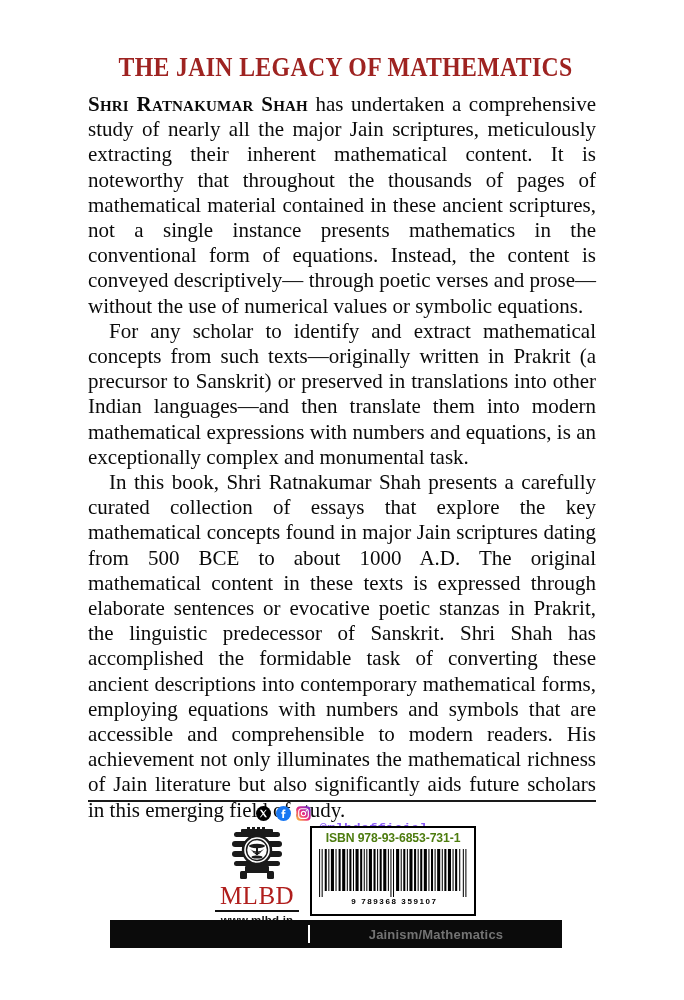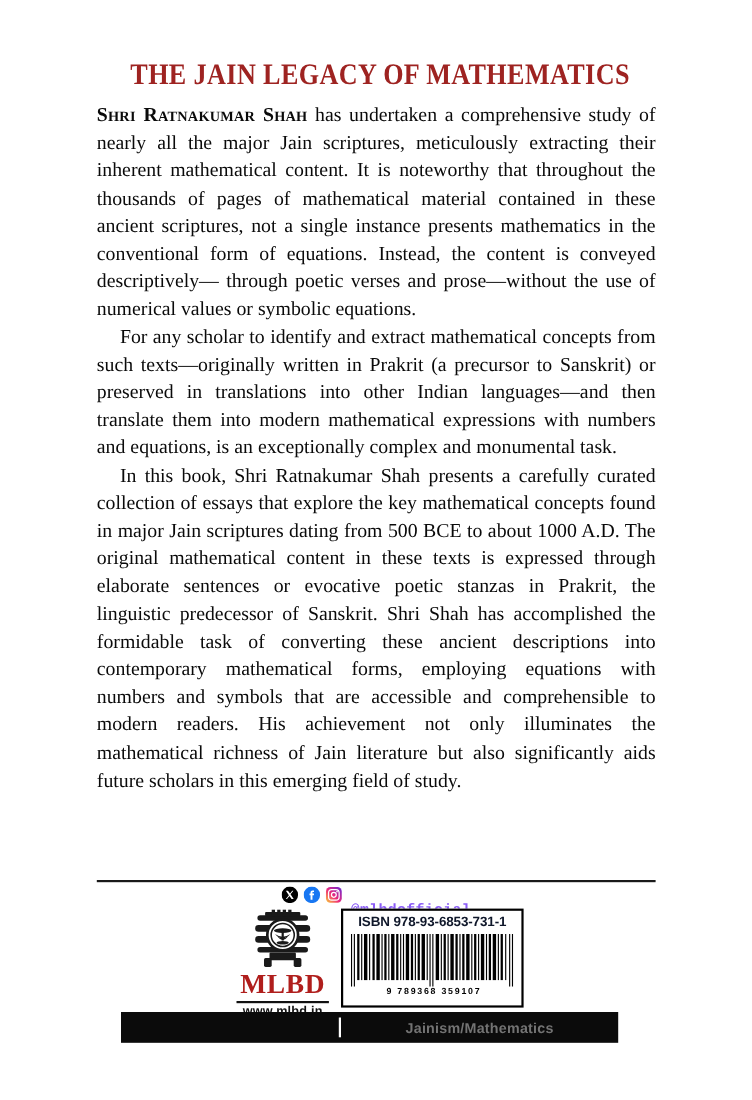--- a/index.html
+++ b/index.html
@@ -45,21 +45,21 @@
 
   
   .blurb {
     position: absolute;
     left: 88px;
     top: 92px;
     width: 508px;
   }
 
   .blurb p {
-    font-size: 18px;
+    font-size: 21px;
     line-height: 25.2px;
     text-align: justify;
     text-justify: inter-word;
     hyphens: none;
     color: #0a0a0a;
   }
 
   .blurb p + p { text-indent: 21px; }
 
   .lead-name {
@@ -124,21 +124,21 @@
 
   .emblem {
     width: 62px;
     height: 56px;
     margin: 0 auto;
     display: block;
   }
 
   .logo-word {
     font-family: "Liberation Serif", "DejaVu Serif", serif;
-    font-weight: bold;
+    font-weight: normal;
     font-size: 25px;
     line-height: 25px;
     color: #b01e1c;
     letter-spacing: 0.5px;
     margin-top: 1px;
   }
 
   .logo-bar {
     width: 84px;
     height: 2px;
@@ -167,21 +167,21 @@
     background: #fff;
     padding: 3px 4px 2px;
   }
 
   .isbn-text {
     font-family: "Liberation Sans", "DejaVu Sans", sans-serif;
     font-weight: bold;
     font-size: 12.2px;
     line-height: 15px;
     text-align: center;
-    color: #0f172a;
+    color: #4d7c0f;
     letter-spacing: -0.1px;
   }
 
   .barcode {
     margin-top: 3px;
     width: 100%;
     height: 48px;
     display: block;
   }
 

